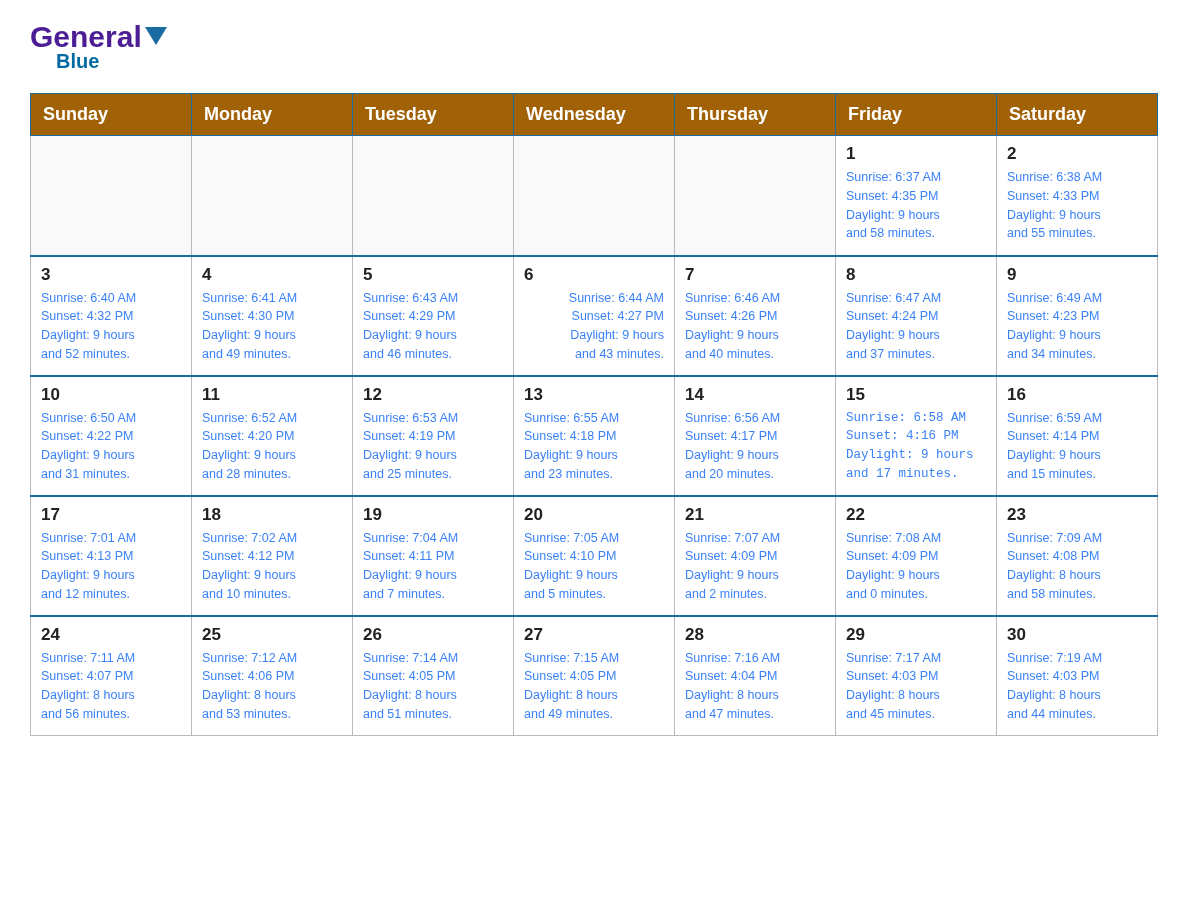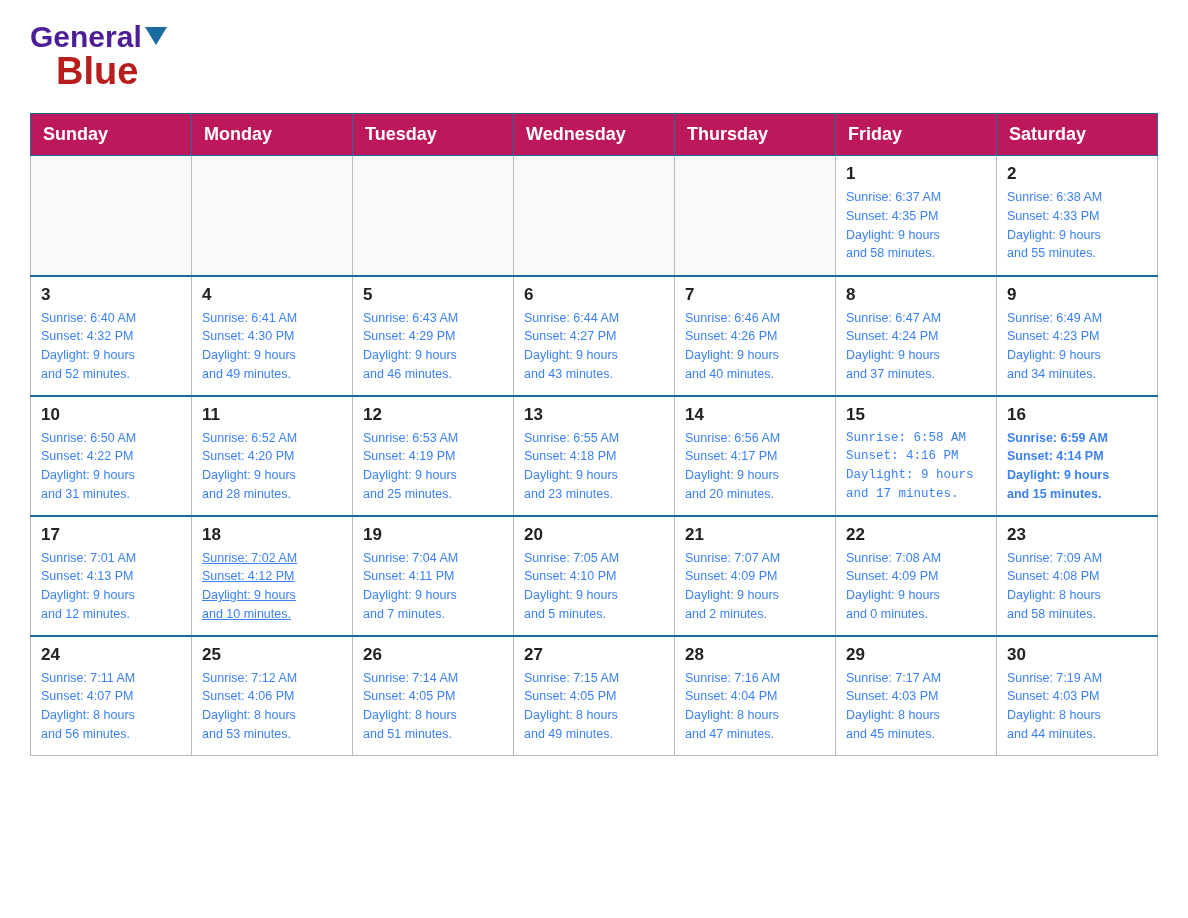--- a/index.html
+++ b/index.html
@@ -34,21 +34,21 @@
       font-size: 22px;
       color: #444;
       margin-top: 4px;
     }
     .calendar {
       width: 100%;
       border-collapse: collapse;
       border: 1px solid #ccc;
     }
     .calendar th {
-      background-color: #be185d;
+      background-color: #a16207;
       color: #fff;
       font-size: 18px;
       font-weight: 600;
       padding: 10px 12px;
       text-align: left;
       border: 1px solid #1a6ba0;
     }
     .calendar td {
       border: 1px solid #bbb;
       vertical-align: top;
@@ -86,21 +86,21 @@
 
 <div class="header">
   <div class="logo">
     <div style="display:flex;align-items:center;">
       <span class="logo-text-general">General</span>
       <svg width="22" height="18" viewBox="0 0 22 18" style="margin-left:3px;margin-bottom:2px;">
         <polygon points="0,0 22,0 11,18" fill="#1a6ba0"></polygon>
       </svg>
     </div>
     <div style="display:flex;align-items:center;margin-top:-4px;padding-left:26px;">
-      <span style="font-size:38px;font-weight:bold;color:#b91c1c;">Blue</span>
+      <span style="font-size:20px;font-weight:bold;color:#0369a1;">Blue</span>
     </div>
   </div>
 </div>
 
 <table class="calendar">
   <thead>
     <tr>
     <th>Sunday</th>
         <th>Monday</th>
         <th>Tuesday</th>
@@ -149,21 +149,21 @@
         </td>
         <td>
           <span class="day-num">5</span>
           <div class="day-info" style="white-space: pre-line;">Sunrise: 6:43 AM
 Sunset: 4:29 PM
 Daylight: 9 hours
 and 46 minutes.</div>
         </td>
         <td>
           <span class="day-num">6</span>
-          <div class="day-info" style="white-space: pre-line;">Sunrise: 6:44 AM
+          <div class="day-info" style="white-space: pre-line; text-align: right;">Sunrise: 6:44 AM
 Sunset: 4:27 PM
 Daylight: 9 hours
 and 43 minutes.</div>
         </td>
         <td>
           <span class="day-num">7</span>
           <div class="day-info" style="white-space: pre-line;">Sunrise: 6:46 AM
 Sunset: 4:26 PM
 Daylight: 9 hours
 and 40 minutes.</div>
@@ -221,37 +221,37 @@
         </td>
         <td>
           <span class="day-num">15</span>
           <div class="day-info" style="white-space: pre-line; font-family: Liberation Mono, monospace;">Sunrise: 6:58 AM
 Sunset: 4:16 PM
 Daylight: 9 hours
 and 17 minutes.</div>
         </td>
         <td>
           <span class="day-num">16</span>
-          <div class="day-info" style="white-space: pre-line; font-weight: bold;">Sunrise: 6:59 AM
+          <div class="day-info" style="white-space: pre-line;">Sunrise: 6:59 AM
 Sunset: 4:14 PM
 Daylight: 9 hours
 and 15 minutes.</div>
         </td>
       </tr>
       <tr>
         <td>
           <span class="day-num">17</span>
           <div class="day-info" style="white-space: pre-line;">Sunrise: 7:01 AM
 Sunset: 4:13 PM
 Daylight: 9 hours
 and 12 minutes.</div>
         </td>
         <td>
           <span class="day-num">18</span>
-          <div class="day-info" style="white-space: pre-line; text-decoration: underline;">Sunrise: 7:02 AM
+          <div class="day-info" style="white-space: pre-line;">Sunrise: 7:02 AM
 Sunset: 4:12 PM
 Daylight: 9 hours
 and 10 minutes.</div>
         </td>
         <td>
           <span class="day-num">19</span>
           <div class="day-info" style="white-space: pre-line;">Sunrise: 7:04 AM
 Sunset: 4:11 PM
 Daylight: 9 hours
 and 7 minutes.</div>

